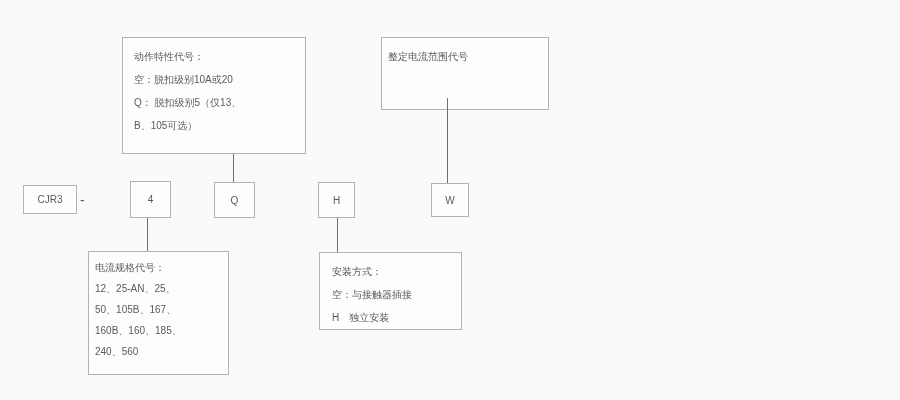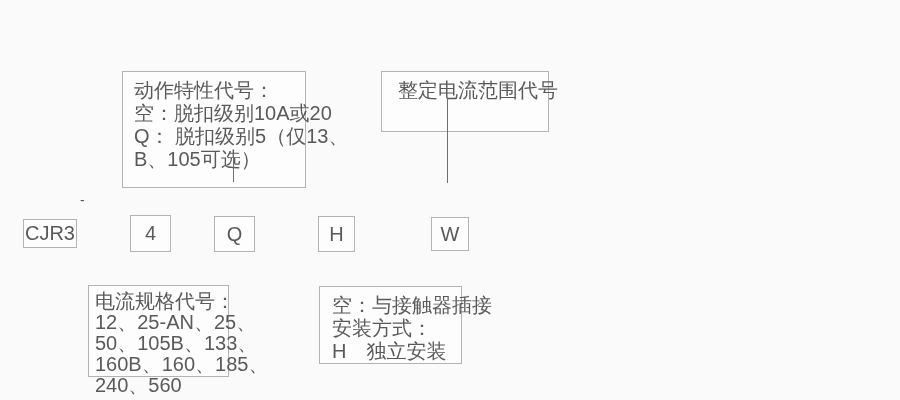--- a/index.html
+++ b/index.html
@@ -20,30 +20,29 @@
     position: relative;
     width: 900px;
     height: 400px;
     overflow: hidden;
   }
   .box {
     position: absolute;
     border: 1px solid var(--box-border);
     background: var(--box-fill);
     color: var(--text);
-    font-size: 20px;
-    margin-top: 34px;
+    font-size: 10px;
   }
   .callout .line {
     white-space: nowrap;
     line-height: 23px;
   }
   .callout-action   { left: 122px; top: 37px;  width: 184px; height: 117px; padding: 7px 11px; }
-  .callout-range    { left: 381px; top: 37px;  width: 168px; height: 61px;  padding: 7px 16px;  }
-  .callout-spec     { left: 88px;  top: 251px; width: 141px; height: 92px; padding: 5px 6px;  }
+  .callout-range    { left: 381px; top: 37px;  width: 168px; height: 73px;  padding: 7px 6px;  }
+  .callout-spec     { left: 88px;  top: 251px; width: 141px; height: 124px; padding: 5px 6px;  }
   .callout-spec .line { line-height: 21px; }
   .callout-mount    { left: 319px; top: 252px; width: 143px; height: 78px;  padding: 7px 12px; }
   .code {
     display: flex;
     align-items: center;
     justify-content: center;
     text-align: right;
   }
   .code-prefix { left: 23px;  top: 185px; width: 54px; height: 29px; }
   .code-spec   { left: 130px; top: 181px; width: 41px; height: 37px; }
@@ -79,28 +78,28 @@
     <div class="line">B、105可选）</div>
   </div>
 
   <div class="box callout callout-range">
     <div class="line">整定电流范围代号</div>
   </div>
 
   <div class="box callout callout-spec">
     <div class="line">电流规格代号：</div>
     <div class="line">12、25-AN、25、</div>
-    <div class="line">50、105B、133、</div>
+    <div class="line">50、105B、167、</div>
     <div class="line">160B、160、185、</div>
     <div class="line">240、560</div>
   </div>
 
   <div class="box callout callout-mount">
+    <div class="line">安装方式：</div>
     <div class="line">空：与接触器插接</div>
-    <div class="line">安装方式：</div>
     <div class="line">H　独立安装</div>
   </div>
 
   <div class="connector conn-action"></div>
   <div class="connector conn-range"></div>
   <div class="connector conn-spec"></div>
   <div class="connector conn-mount"></div>
 
   <div class="box code code-prefix">
     <span>CJR3</span>

